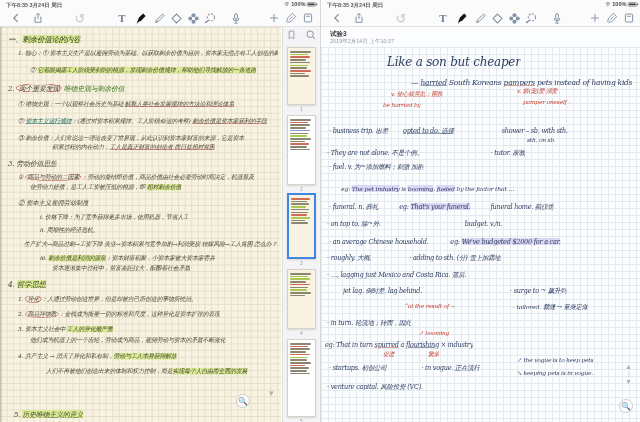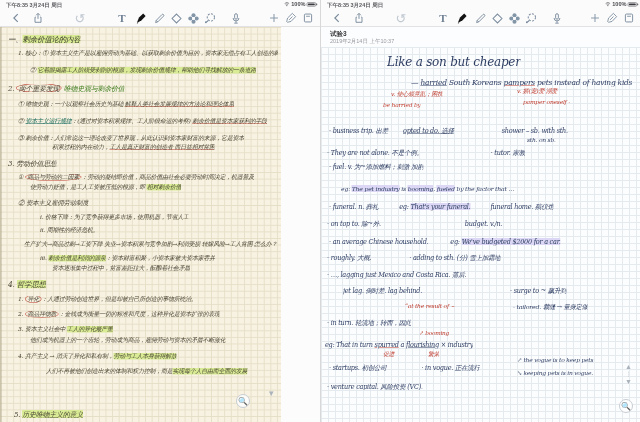--- a/index.html
+++ b/index.html
@@ -17,21 +17,21 @@
   .batt-label{font-size:9px;color:#4a4a4e;font-weight:bold;}
   .battery{width:15px;height:7px;border:1px solid #6a6a6e;border-radius:2px;position:relative;}
   .battery::after{content:"";position:absolute;left:1px;top:1px;bottom:1px;width:11px;background:#3a3a3e;border-radius:1px;}
   .battery::before{content:"";position:absolute;right:-3px;top:1.5px;width:2px;height:3px;background:#6a6a6e;border-radius:0 1px 1px 0;}
   .toolrow{position:absolute;top:9px;left:0;width:100%;height:18px;}
   .tool{position:absolute;top:1px;width:16px;height:16px;display:flex;align-items:center;justify-content:center;}
   .tool svg{display:block;}
   .ttool{font-size:11px;font-weight:bold;color:#6e7f92;font-family:"Liberation Serif",serif;}
   .undo-glyph{font-size:13px;color:#c2c9d1;line-height:1;}
   
-  .bodyarea{position:absolute;top:27px;left:0;width:376px;height:395px;}
+  .bodyarea{position:absolute;top:27px;left:0;width:320px;height:395px;}
   .paper{position:absolute;top:0;left:0;overflow:hidden;}
   .paper-left{width:281px;height:395px;background:#f7f2e2;
     background-image:linear-gradient(#e6dfc8 1px,transparent 1px),linear-gradient(90deg,#e6dfc8 1px,transparent 1px);
     background-size:6.6px 6.6px;}
   .paper-left::before{content:"";position:absolute;left:0;top:0;bottom:0;width:2px;background:rgba(120,110,80,.25);}
   .paper-right{left:0;width:320px;height:395px;background:#fcfdfe;}
   .grid-right{position:absolute;left:0;top:20px;width:320px;height:375px;
     background-image:linear-gradient(#e5eaef 1px,transparent 1px),linear-gradient(90deg,#e5eaef 1px,transparent 1px);
     background-size:7px 7px;}
   .linewrap{position:absolute;left:0;top:0;transform:scale(.5);transform-origin:0 0;filter:blur(.2px);}

